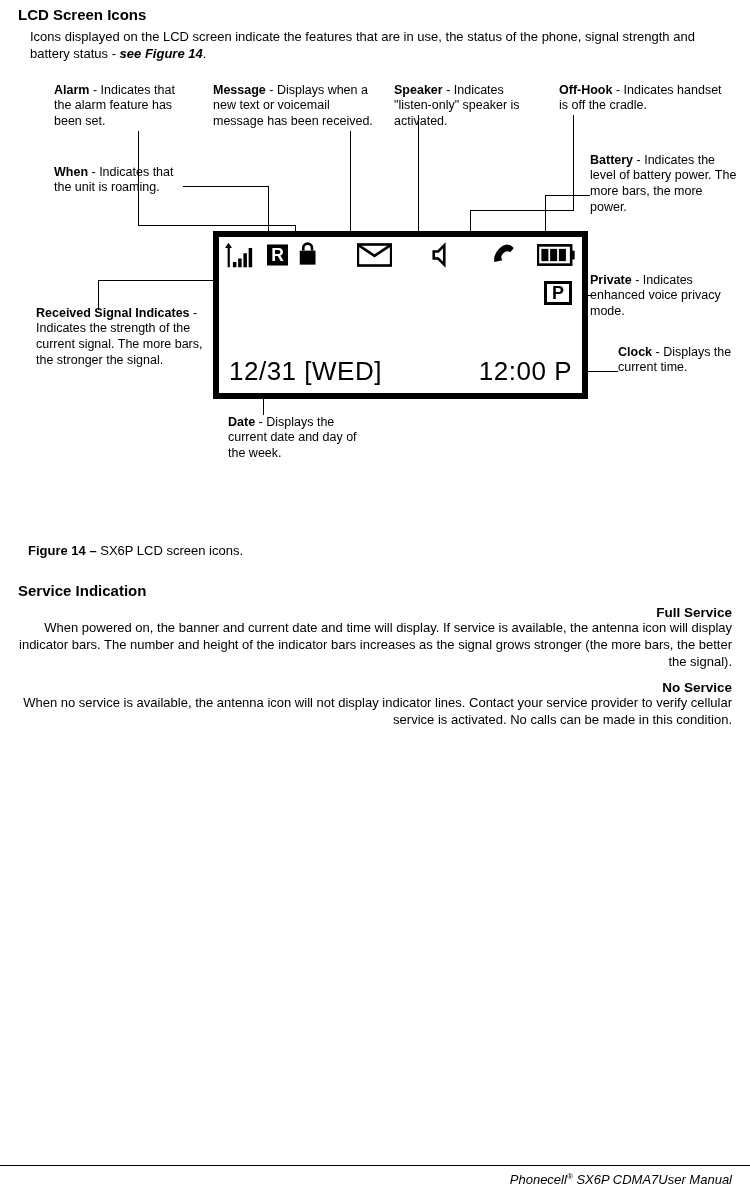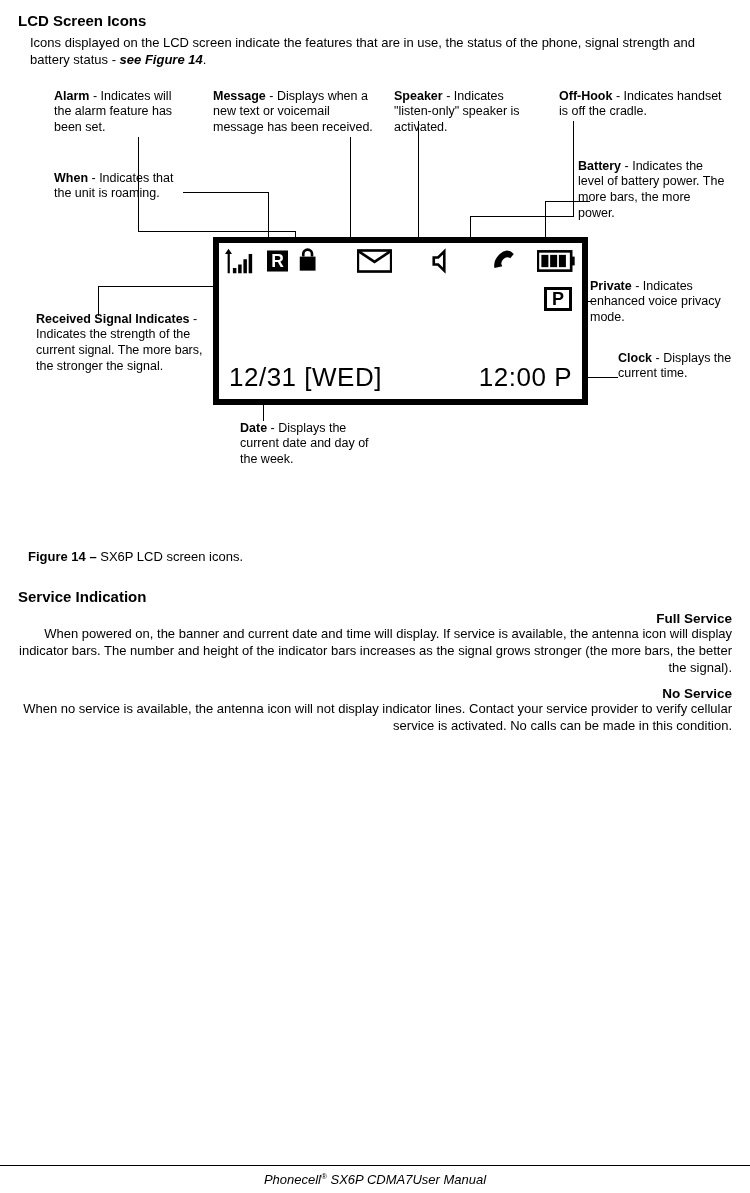--- a/index.html
+++ b/index.html
@@ -7,21 +7,21 @@
     margin: 0;
     padding: 0;
     font-family: Arial, Helvetica, sans-serif;
     font-size: 13px;
     color: #000;
     width: 750px;
     height: 1193px;
     position: relative;
   }
   .page {
-    padding: 12px 18px 0 18px;
+    padding: 6px 18px 0 18px;
     height: 1155px;
     position: relative;
   }
   h2 {
     font-size: 15px;
     font-weight: bold;
     margin: 0 0 6px 0;
   }
   .intro {
     margin: 0 0 0 12px;
@@ -92,71 +92,71 @@
   h4 { font-size: 13.5px; font-weight:bold; margin: 6px 0 0 0; }
   .service-block { margin-left: 0; text-align: right; }
   .service-block p { margin: 0 0 10px 0; line-height:1.3; }
   
   .footer {
     position:absolute;
     bottom:0; left:0; right:0;
     border-top: 1.5px solid #000;
     padding: 6px 18px;
     display:flex;
-    justify-content: center;
+    justify-content: flex-end;
     font-style: italic;
     font-size: 13px;
   }
   .footer .brand sub { font-size: 8px; vertical-align: super; font-style: italic; }
 </style>
 </head>
 <body>
 
 <div class="page">
   <h2>LCD Screen Icons</h2>
   <p class="intro">
     <span>Icons displayed on the LCD screen indicate the features that are in use, the status of the phone, signal strength and battery status - </span><em>see Figure 14</em><span>.</span>
   </p>
 
   <div class="diagram">
 
     <div class="callout small pos-abs" style="left:36px; top:10px; width:138px;">
-      <b>Alarm</b><span> - Indicates will the alarm feature has been set.</span>
+      <b>Alarm</b><span> - Indicates that the alarm feature has been set.</span>
     </div>
     <div class="callout pos-abs" style="left:195px; top:10px; width:160px;">
       <b>Message</b><span> - Displays when a new text or voicemail message has been received.</span>
     </div>
     <div class="callout pos-abs" style="left:376px; top:10px; width:150px;">
       <b>Speaker</b><span> - Indicates "listen-only" speaker is activated.</span>
     </div>
     <div class="callout pos-abs" style="left:541px; top:10px; width:170px;">
       <b>Off-Hook</b><span> - Indicates handset is off the cradle.</span>
     </div>
 
     <div class="callout pos-abs" style="left:36px; top:92px; width:140px;">
       <b>When</b><span> - Indicates that the unit is roaming.</span>
     </div>
 
-    <div class="callout pos-abs" style="left:560px; top:80px; width:150px;">
+    <div class="callout pos-abs" style="left:572px; top:80px; width:150px;">
       <b>Battery</b><span> - Indicates the level of battery power. The more bars, the more power.</span>
     </div>
 
     <div class="callout pos-abs" style="left:572px; top:200px; width:145px;">
       <b>Private</b><span> - Indicates enhanced voice privacy mode.</span>
     </div>
 
     <div class="callout pos-abs" style="left:18px; top:233px; width:168px;">
       <b>Received Signal Indicates</b><span> - Indicates the strength of the current signal. The more bars, the stronger the signal.</span>
     </div>
 
     <div class="callout pos-abs" style="left:600px; top:272px; width:125px;">
       <b>Clock</b><span> - Displays the current time.</span>
     </div>
 
-    <div class="callout pos-abs" style="left:222px; top:342px; width:140px;">
+    <div class="callout pos-abs" style="left:210px; top:342px; width:140px;">
       <b>Date</b><span> - Displays the current date and day of the week.</span>
     </div>
 
     <div class="v-line" style="left:120px; top:58px; height:94px;"></div>
     <div class="h-line" style="left:120px; top:152px; width:157px;"></div>
     <div class="v-line" style="left:277px; top:152px; height:20px;"></div>
 
     <div class="v-line" style="left:332px; top:58px; height:112px;"></div>
 
     <div class="v-line" style="left:400px; top:42px; height:128px;"></div>

